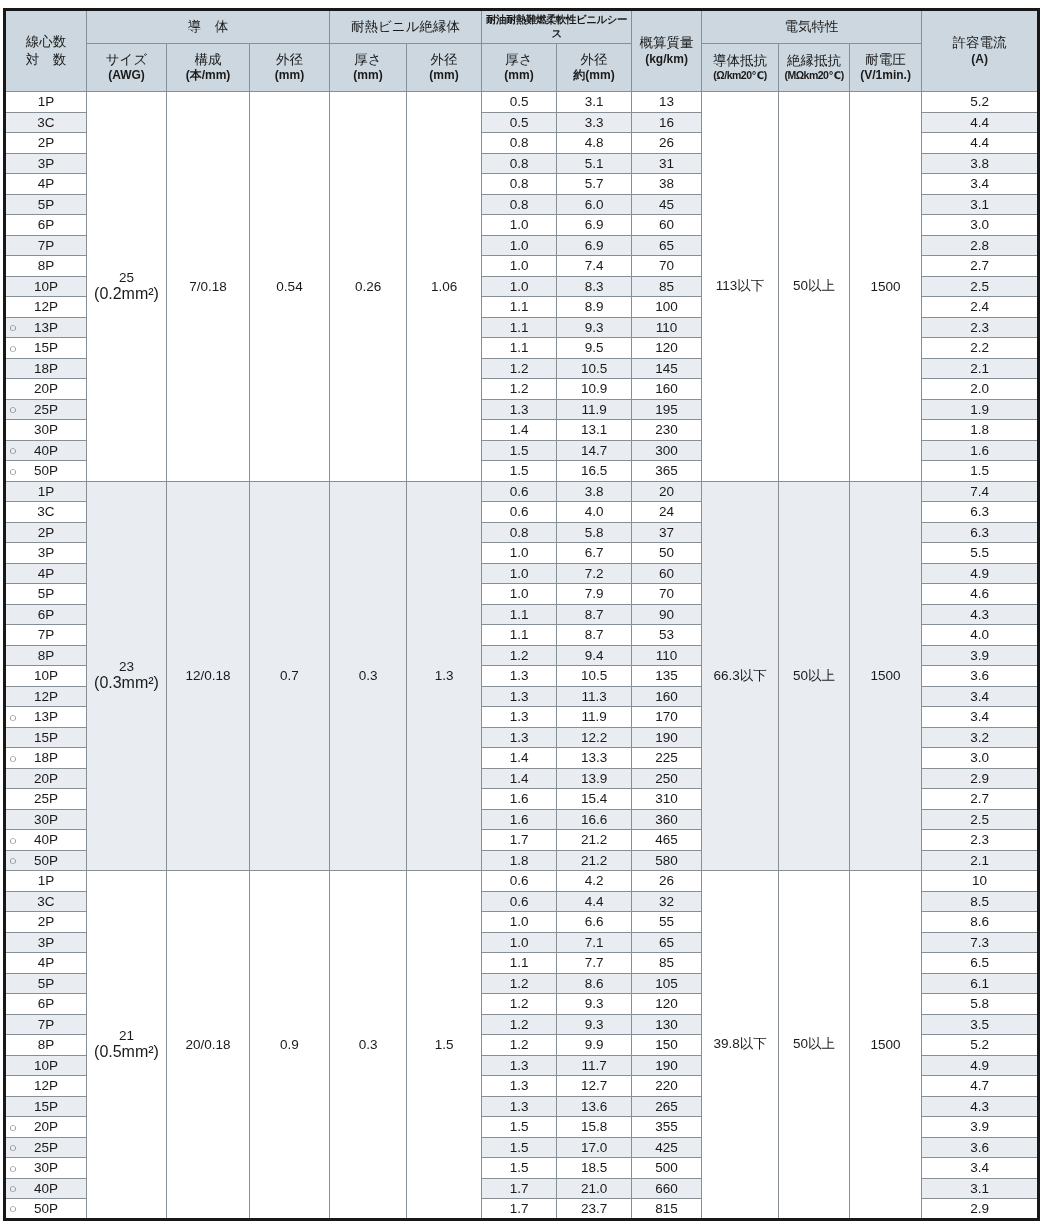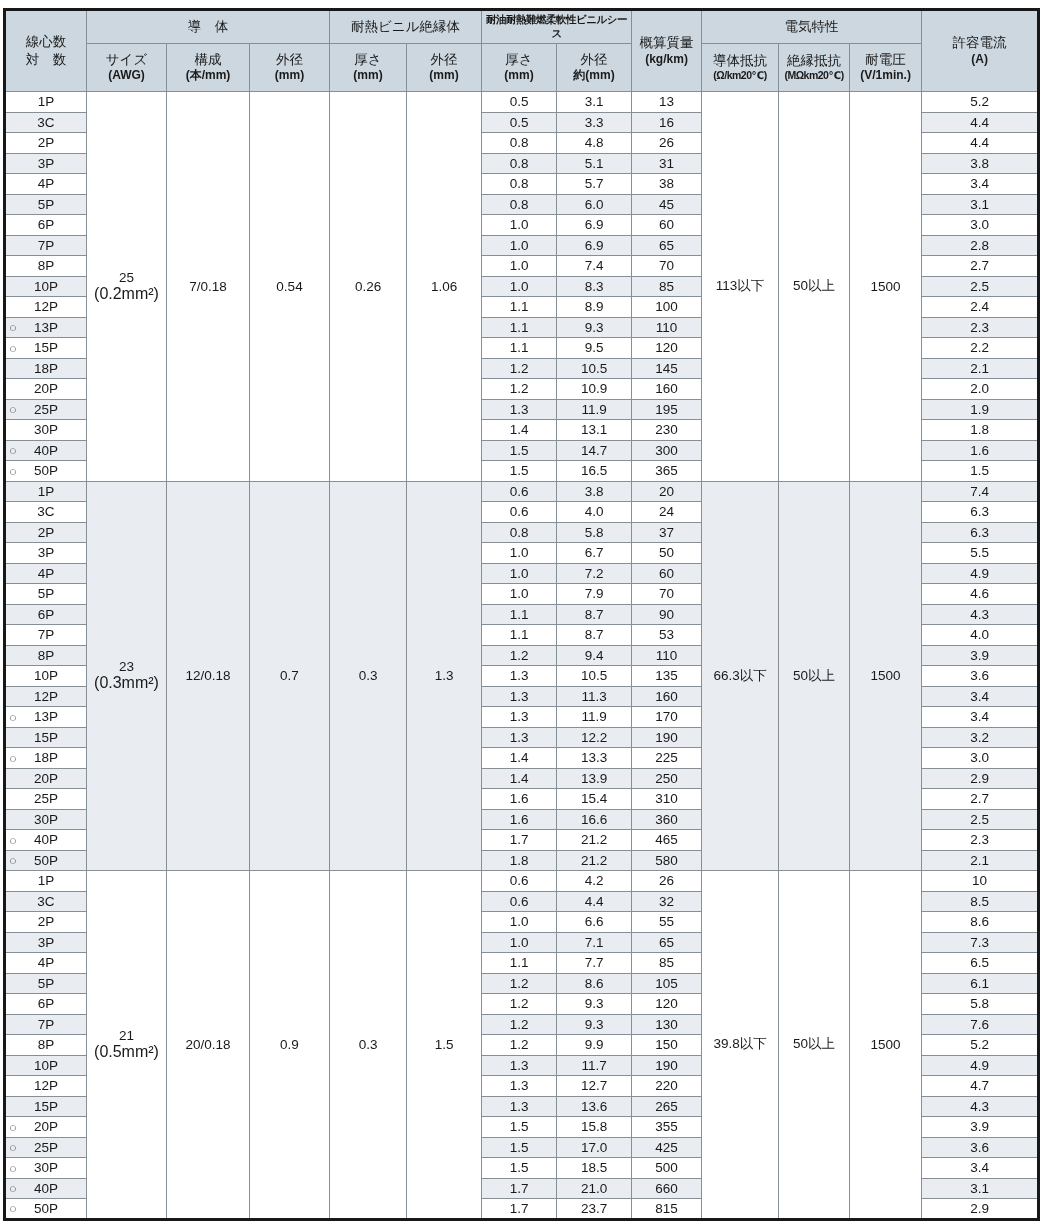--- a/index.html
+++ b/index.html
@@ -474,21 +474,21 @@
         <td>1.2</td>
         <td>9.3</td>
         <td>120</td>
         <td>5.8</td>
       </tr>
       <tr>
         <td class="pair"><span>7P</span></td>
         <td>1.2</td>
         <td>9.3</td>
         <td>130</td>
-        <td>7.6</td>
+        <td>3.5</td>
       </tr>
       <tr>
         <td class="pair"><span>8P</span></td>
         <td>1.2</td>
         <td>9.9</td>
         <td>150</td>
         <td>5.2</td>
       </tr>
       <tr>
         <td class="pair"><span>10P</span></td>

